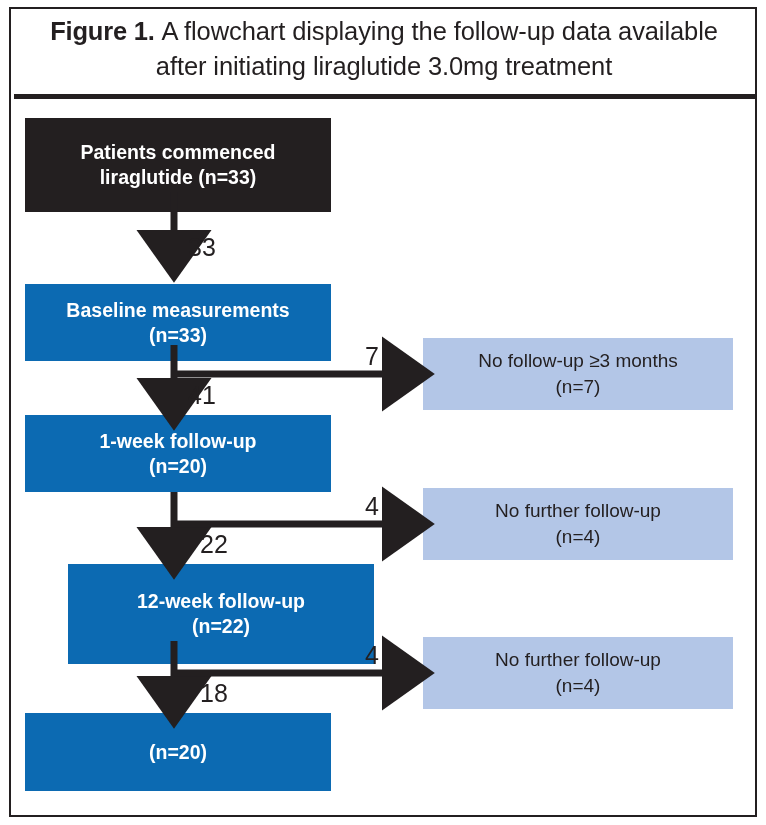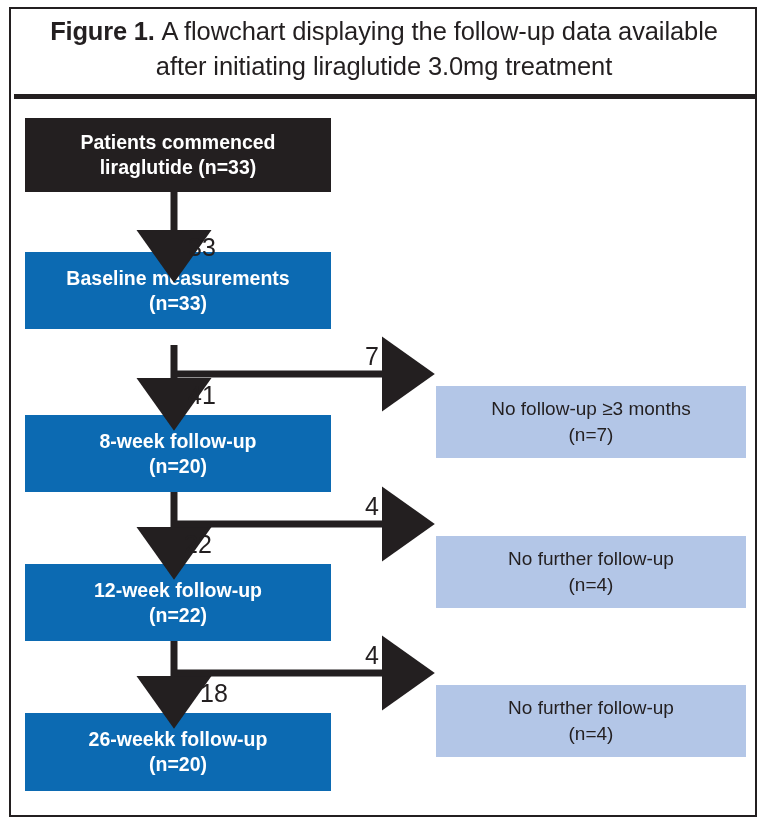--- a/index.html
+++ b/index.html
@@ -81,35 +81,34 @@
     width: 306px;
     color: #ffffff;
     font-weight: bold;
     font-size: 19.5px;
     background: #0c6ab2;
   }
   .node.main.dark {
     background: #231f20;
   }
   .node.side {
-    left: 436px;
+    left: 423px;
     width: 310px;
     color: #231f20;
     font-weight: normal;
     font-size: 19px;
     background: #b3c6e7;
     line-height: 26px;
-    margin-top: 48px;
-  }
-
-  
-  .n-start    { top: 118px; height: 74px; }
-  .n-baseline { top: 252px; height: 77px; }
+  }
+
+  
+  .n-start    { top: 118px; height: 94px; }
+  .n-baseline { top: 284px; height: 77px; }
   .n-wk6      { top: 415px; height: 77px; }
-  .n-wk12     { top: 564px; height: 77px; }
+  .n-wk12     { top: 564px; height: 100px; margin-left: 43px; }
   .n-wk26     { top: 713px; height: 78px; }
 
   .s-1 { top: 338px; height: 72px; }
   .s-2 { top: 488px; height: 72px; }
   .s-3 { top: 637px; height: 72px; }
 
   
   .connectors {
     position: absolute;
     left: 0;
@@ -122,21 +121,21 @@
   
   .edge-label {
     position: absolute;
     color: #231f20;
     font-size: 25px;
     font-weight: normal;
     line-height: 19px;
   }
   .el-33 { left: 188px; top: 238px; }
   .el-26 { left: 188px; top: 386px; }
-  .el-22 { left: 184px; top: 535px; }
+  .el-22 { left: 200px; top: 535px; }
   .el-18 { left: 200px; top: 684px; }
 
   .el-7  { left: 365px; top: 347px; }
   .el-4a { left: 365px; top: 497px; }
   .el-4b { left: 365px; top: 646px; }
 </style>
 </head>
 <body>
 
 <div id="figure-root">
@@ -154,31 +153,30 @@
     <span class="l1">Patients commenced</span>
     <span class="l2">liraglutide (n=33)</span>
   </div>
 
   <div class="node main n-baseline">
     <span class="l1">Baseline measurements</span>
     <span class="l2">(n=33)</span>
   </div>
 
   <div class="node main n-wk6">
-    <span class="l1">8-week follow-up</span>
+    <span class="l1">1-week follow-up</span>
     <span class="l2">(n=20)</span>
   </div>
 
   <div class="node main n-wk12">
     <span class="l1">12-week follow-up</span>
     <span class="l2">(n=22)</span>
   </div>
 
   <div class="node main n-wk26">
-    <span class="l1">26-weekk follow-up</span>
     <span class="l2">(n=20)</span>
   </div>
 
   <div class="node side s-1">
     <span class="l1">No follow-up ≥3 months</span>
     <span class="l2">(n=7)</span>
   </div>
 
   <div class="node side s-2">
     <span class="l1">No further follow-up</span>

